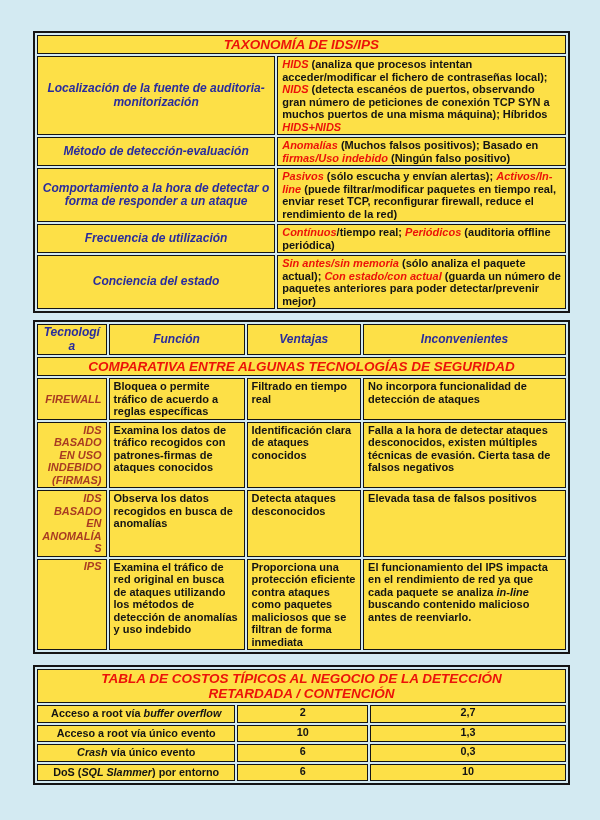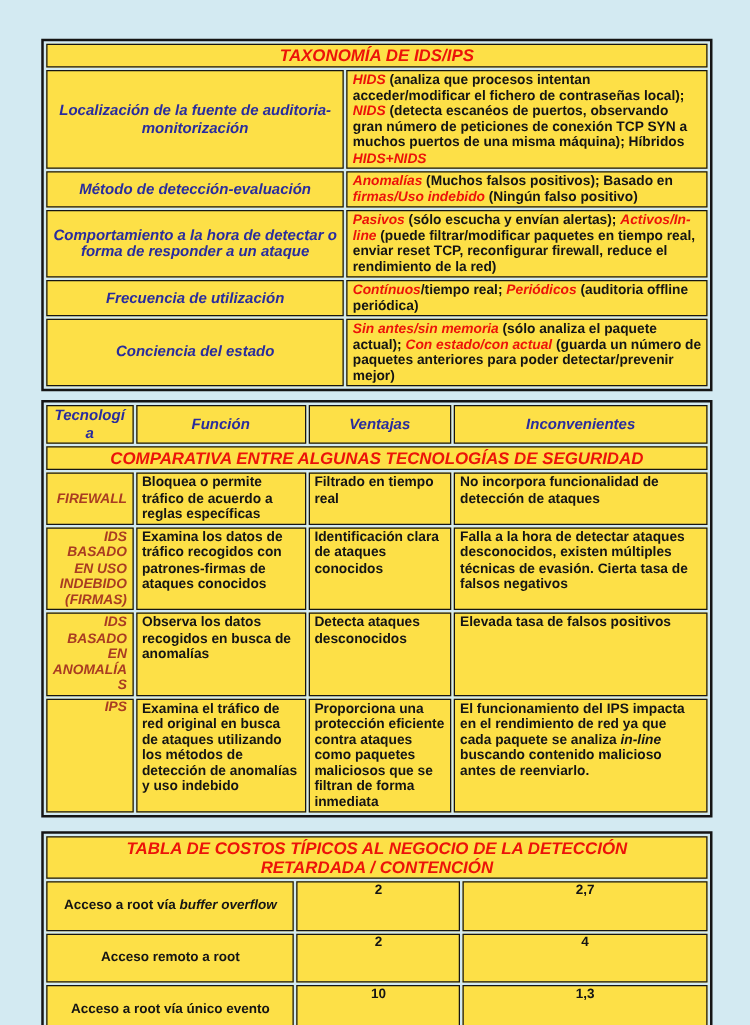--- a/index.html
+++ b/index.html
@@ -44,21 +44,21 @@
   .hdr3{
     color:#292c9e;font-style:italic;text-align:center;vertical-align:middle;
     font-size:10.8px;line-height:12px;
   }
   .prewrap{white-space:pre-line;}
   .tech{
     color:#a93c22;font-style:italic;text-align:right;
     font-size:11px;line-height:12.5px;
   }
   .mid{vertical-align:middle;}
-  .atk{text-align:center;font-size:10.8px;line-height:11.5px;padding:13px 2px;}
+  .atk{text-align:center;font-size:10.8px;line-height:11.5px;padding:2px 2px;}
   .num{text-align:center;font-size:10.8px;line-height:11.5px;}
   .seg-r{color:#ec1309;font-style:italic;}
   .seg-i{font-style:italic;}
   .gap1{height:7px;}
   .gap2{height:11px;}
 </style>
 </head>
 <body>
 
 <div class="wrap">
@@ -153,25 +153,20 @@
         <tr>
       <td class="ttl prewrap" colspan="3">TABLA DE COSTOS TÍPICOS AL NEGOCIO DE LA DETECCIÓN
 RETARDADA  / CONTENCIÓN</td>
     </tr>
     <tr>
       <td class="atk"><span class="seg-n">Acceso a root vía </span><span class="seg-i">buffer overflow</span></td>
       <td class="num">2</td>
       <td class="num">2,7</td>
     </tr>
     <tr>
-      <td class="atk"><span class="seg-n">Acceso remoto a root</span></td>
-      <td class="num">2</td>
-      <td class="num">4</td>
-    </tr>
-    <tr>
       <td class="atk"><span class="seg-n">Acceso a root vía único evento</span></td>
       <td class="num">10</td>
       <td class="num">1,3</td>
     </tr>
     <tr>
       <td class="atk"><span class="seg-i">Crash</span><span class="seg-n"> vía único evento</span></td>
       <td class="num">6</td>
       <td class="num">0,3</td>
     </tr>
     <tr>

